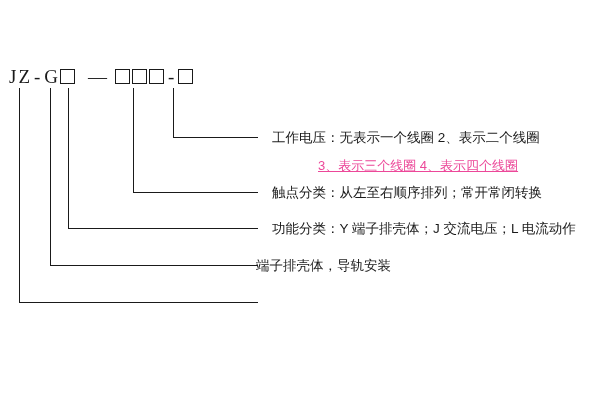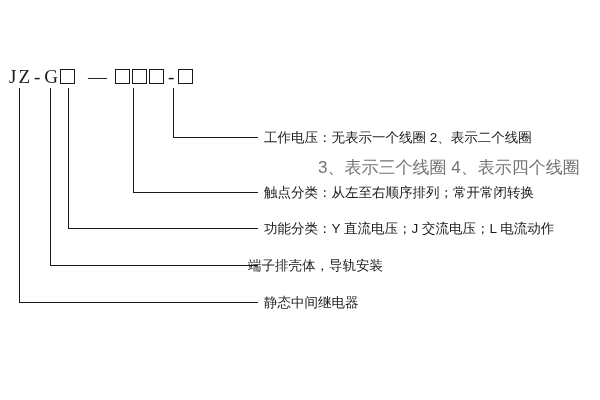--- a/index.html
+++ b/index.html
@@ -66,28 +66,30 @@
   }
 
   
   .label {
     position: absolute;
     font-family: "Liberation Sans", "DejaVu Sans", sans-serif;
     font-size: 13.5px;
     color: #1a1a1a;
     white-space: nowrap;
     line-height: 1.35;
+    margin-left: 8px;
   }
   .label-2nd {
     position: absolute;
     font-family: "Liberation Sans", "DejaVu Sans", sans-serif;
-    font-size: 17px;
-    color: #737373;
+    font-size: 13px;
+    color: #ec4899;
     white-space: nowrap;
     line-height: 1.35;
+    text-decoration: underline;
   }
 </style>
 </head>
 <body>
 
 <div id="diagram">
 
   <div class="code-row">
     <span class="code-char">J</span>
     <span class="code-char">Z</span>
@@ -117,19 +119,18 @@
   <div class="hline" style="left:50px; top:265px; width:208px;"></div>
 
   <div class="vline" style="left:19px; top:88px; height:215px;"></div>
   <div class="hline" style="left:19px; top:302px; width:239px;"></div>
 
   <div class="label" style="left:264px; top:129px;">工作电压：无表示一个线圈    2、表示二个线圈</div>
   <div class="label-2nd" style="left:318px; top:157px;">3、表示三个线圈  4、表示四个线圈</div>
 
   <div class="label" style="left:264px; top:184px;text-align:right;">触点分类：从左至右顺序排列；常开常闭转换</div>
 
-  <div class="label" style="left:264px; top:220px;">功能分类：Y 直流电压；J 交流电压；L 电流动作</div>
+  <div class="label" style="left:264px; top:220px;">功能分类：Y 端子排壳体；J 交流电压；L 电流动作</div>
 
   <div class="label" style="left:248px; top:257px;">端子排壳体，导轨安装</div>
 
-  <div class="label" style="left:264px; top:294px;">静态中间继电器</div>
 
 </div>
 
 </body></html>

